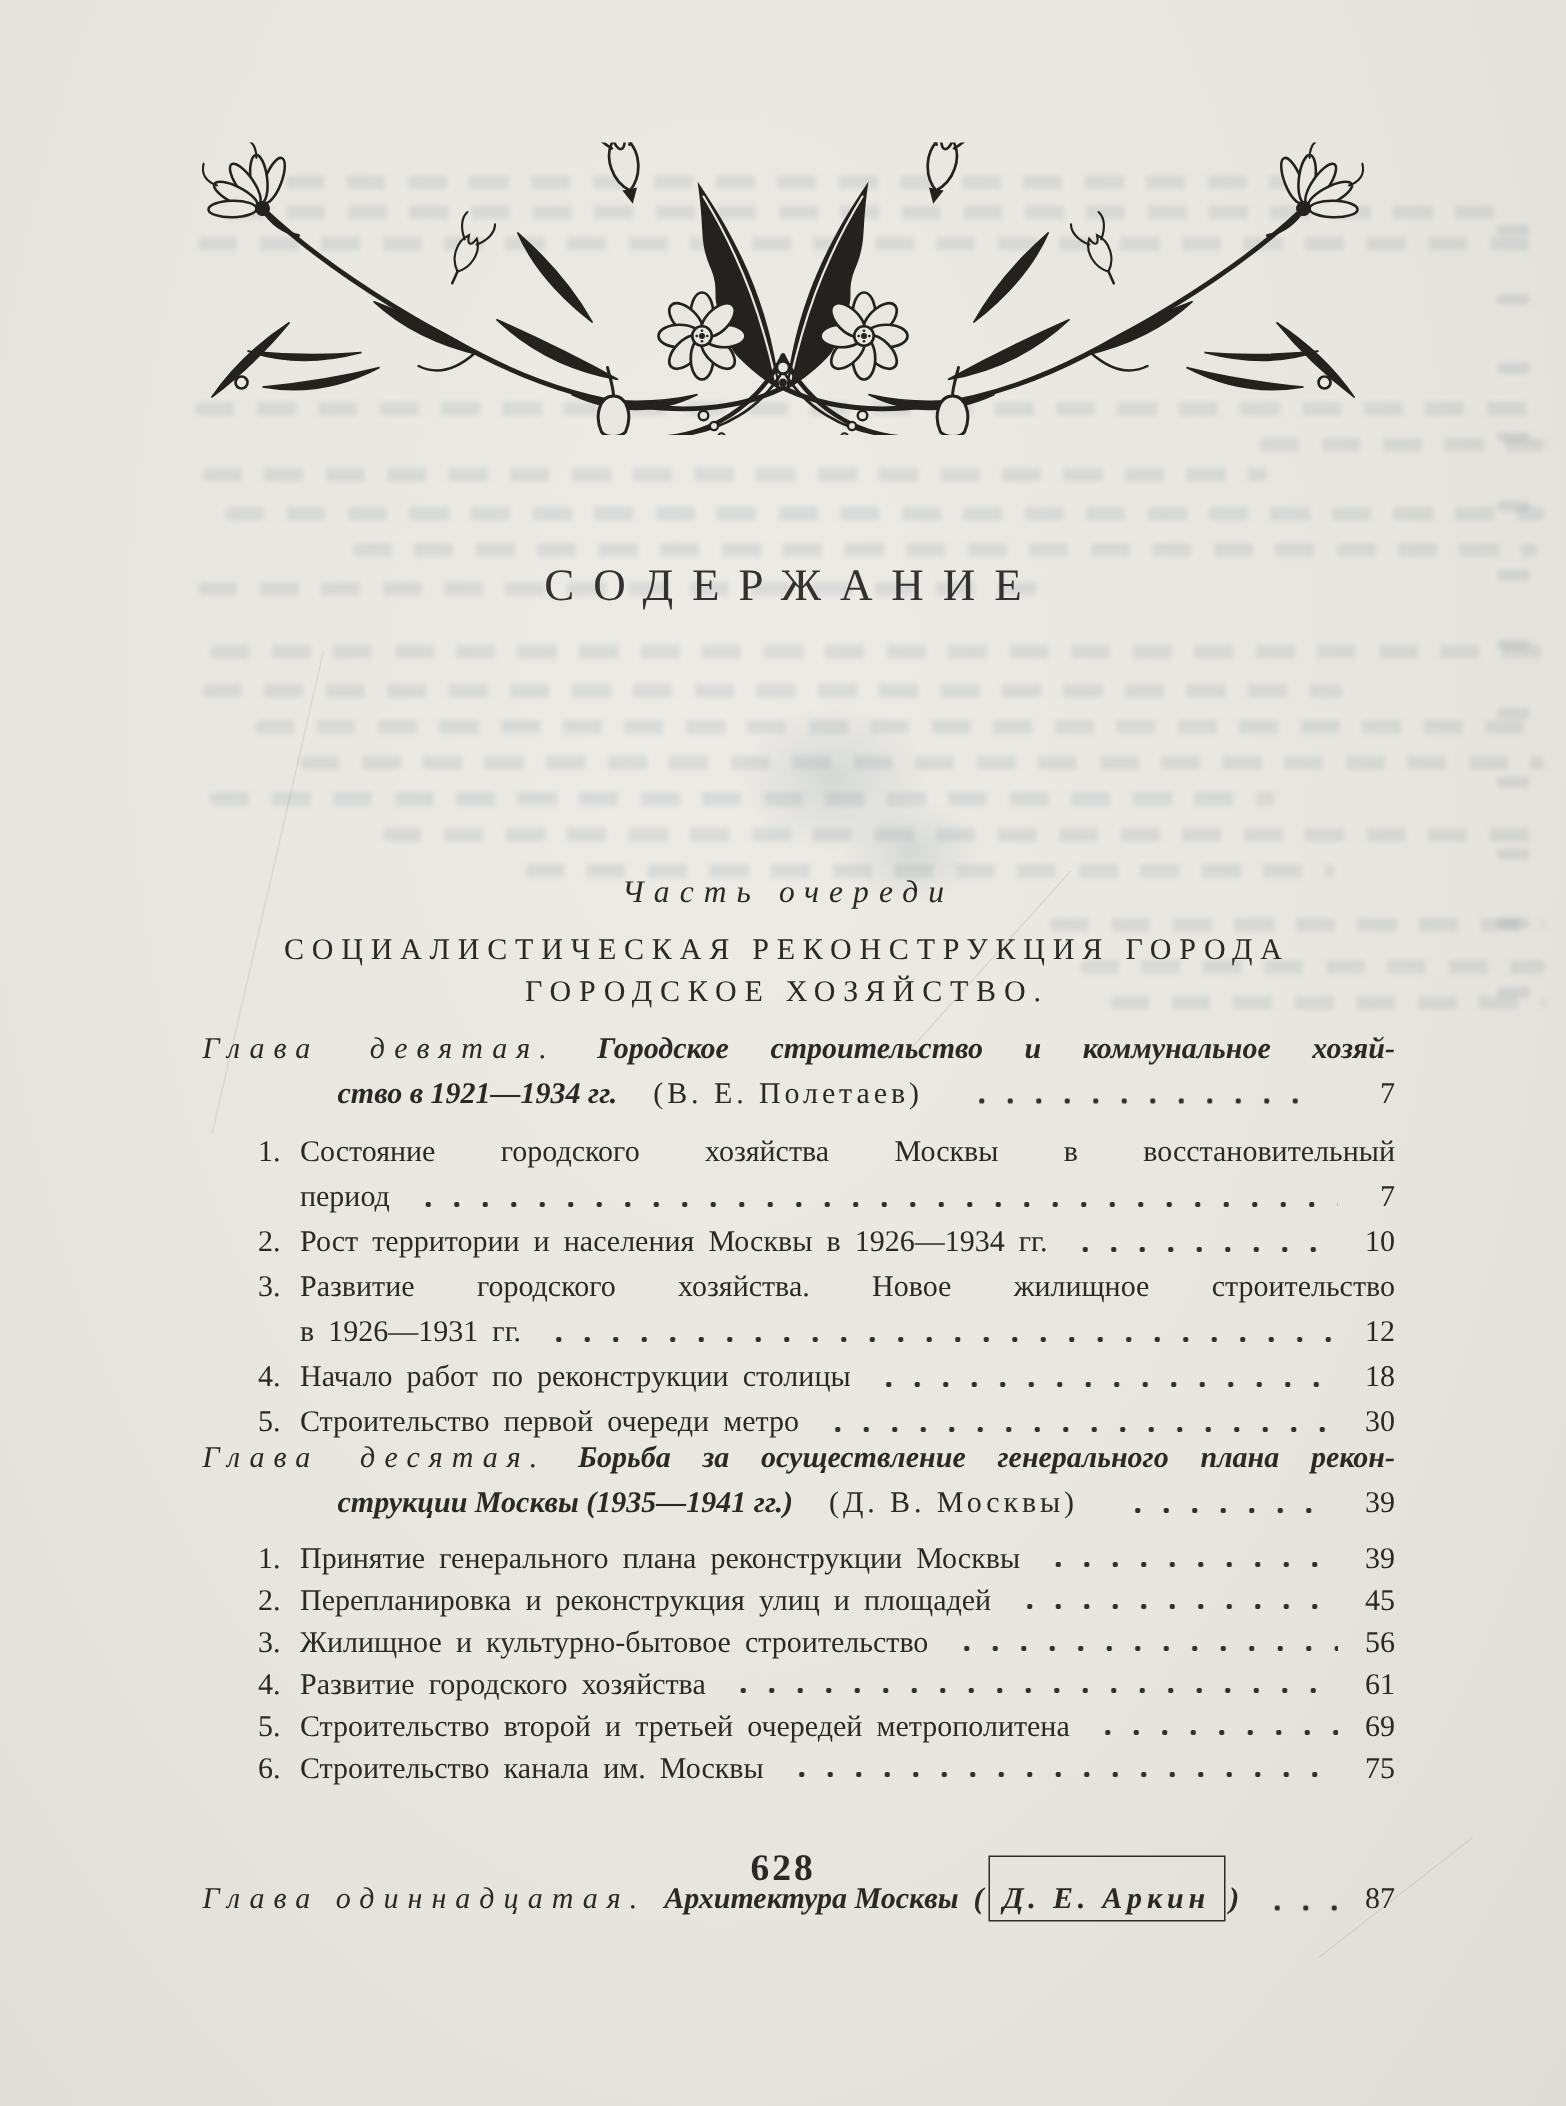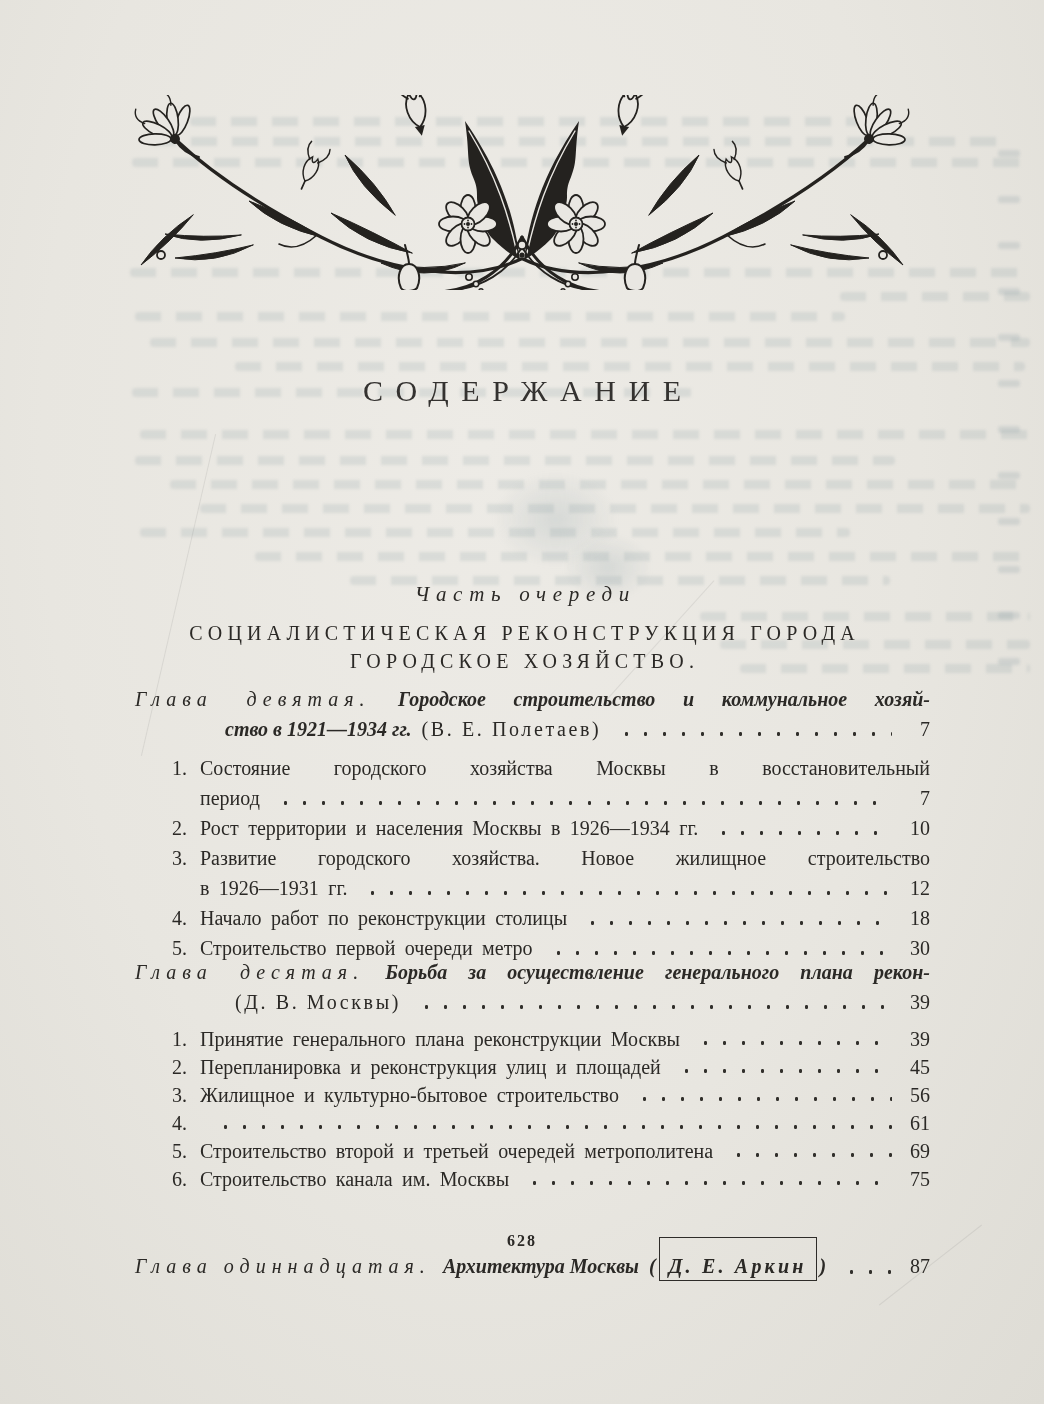--- a/index.html
+++ b/index.html
@@ -26,41 +26,41 @@
   .part-label{font-style:italic;font-size:21px;letter-spacing:0.32em;text-indent:0.32em;margin-bottom:12px;}
   .part-title{font-size:20px;letter-spacing:0.26em;text-indent:0.26em;line-height:28px;font-weight:500;}
   
   .toc{position:absolute;top:684px;left:135px;width:795px;font-size:20px;}
   .chapter{position:absolute;left:0;width:795px;}
   .ch-9{top:0;} .ch-10{top:273px;} .ch-11{top:508px;margin-top:45px;}
   .ch-line1{line-height:30px;}
   .jl{text-align:justify;text-align-last:justify;}
   .ch-label{font-style:italic;letter-spacing:0.30em;font-weight:500;}
   .ch-title{font-style:italic;font-weight:600;}
-  .ch-line2{display:flex;align-items:flex-start;line-height:30px;padding-left:90px;}
+  .ch-line2{display:flex;align-items:flex-start;line-height:30px;padding-left:90px;gap:14px;}
   .ch-author{font-style:normal;font-weight:500;letter-spacing:0.13em;margin-left:10px;white-space:nowrap;}
   .leader{flex:1 1 auto;align-self:stretch;margin:0 2px 0 12px;
     background-image:radial-gradient(circle, #32302c 1.7px, rgba(0,0,0,0) 2px);
     background-size:19px 6px;background-repeat:repeat-x;background-position:left 4px bottom 7px;}
   .pg{width:36px;flex:0 0 auto;text-align:right;font-weight:500;}
   .items{margin-top:9px;}
   .item{display:flex;line-height:30px;}
   .ch-10 .items{margin-top:8px;} .ch-10 .item{line-height:28px;}
   .num{flex:0 0 28px;width:28px;text-align:left;padding-left:37px;}
   .item-body{flex:1 1 auto;min-width:0;font-family:Liberation Serif, serif;}
   .item-body .row{display:flex;align-items:baseline;}
   .item-text{word-spacing:0.22em;white-space:nowrap;}
   .paren{font-style:italic;font-weight:600;}
   .paren-open{margin-left:10px;}
   .boxed{display:inline-block;border:1.6px solid #2e2c29;padding:16px 9px 2px;margin:0 3px;
     font-style:italic;font-weight:600;letter-spacing:0.16em;line-height:24px;}
   .ch11-row{display:flex;align-items:baseline;line-height:32px;}
   
   .folio{position:absolute;top:1232px;left:0;width:100%;text-align:center;
-    font-size:16px;font-weight:600;letter-spacing:2px;}
+    font-size:25px;font-weight:600;letter-spacing:2px;}
 </style>
 </head>
 <body>
 
 <div class="page">
 
   <div class="ghost" style="top:117px;left:190px;width:700px"></div>
   <div class="ghost" style="top:137px;left:150px;width:860px"></div>
   <div class="ghost" style="top:158px;left:132px;width:895px"></div>
   <div class="ghost" style="top:268px;left:130px;width:900px"></div>
@@ -255,20 +255,21 @@
         </div>
       </div>
     </div>
 
     <div class="chapter ch-10">
       <div class="ch-line1 jl">
         <span class="ch-label">Глава десятая.</span>
         <span class="ch-title">Борьба за осуществление генерального плана рекон-</span>
       </div>
       <div class="ch-line2">
+        <span class="ch-title">струкции Москвы (1935—1941 гг.)</span>
         <span class="ch-author">(Д. В. Москвы)</span>
         <span class="leader"></span>
         <span class="pg">39</span>
       </div>
       <div class="items">
         <div class="item">
           <span class="num">1.</span>
           <div class="item-body">
             <div class="row">
               <span class="item-text">Принятие генерального плана реконструкции Москвы</span>
@@ -294,20 +295,21 @@
               <span class="item-text">Жилищное и культурно-бытовое строительство</span>
               <span class="leader"></span>
               <span class="pg">56</span>
             </div>
           </div>
         </div>
         <div class="item">
           <span class="num">4.</span>
           <div class="item-body">
             <div class="row">
+              <span class="item-text">Развитие городского хозяйства</span>
               <span class="leader"></span>
               <span class="pg">61</span>
             </div>
           </div>
         </div>
         <div class="item">
           <span class="num">5.</span>
           <div class="item-body">
             <div class="row">
               <span class="item-text">Строительство второй и третьей очередей метрополитена</span>

